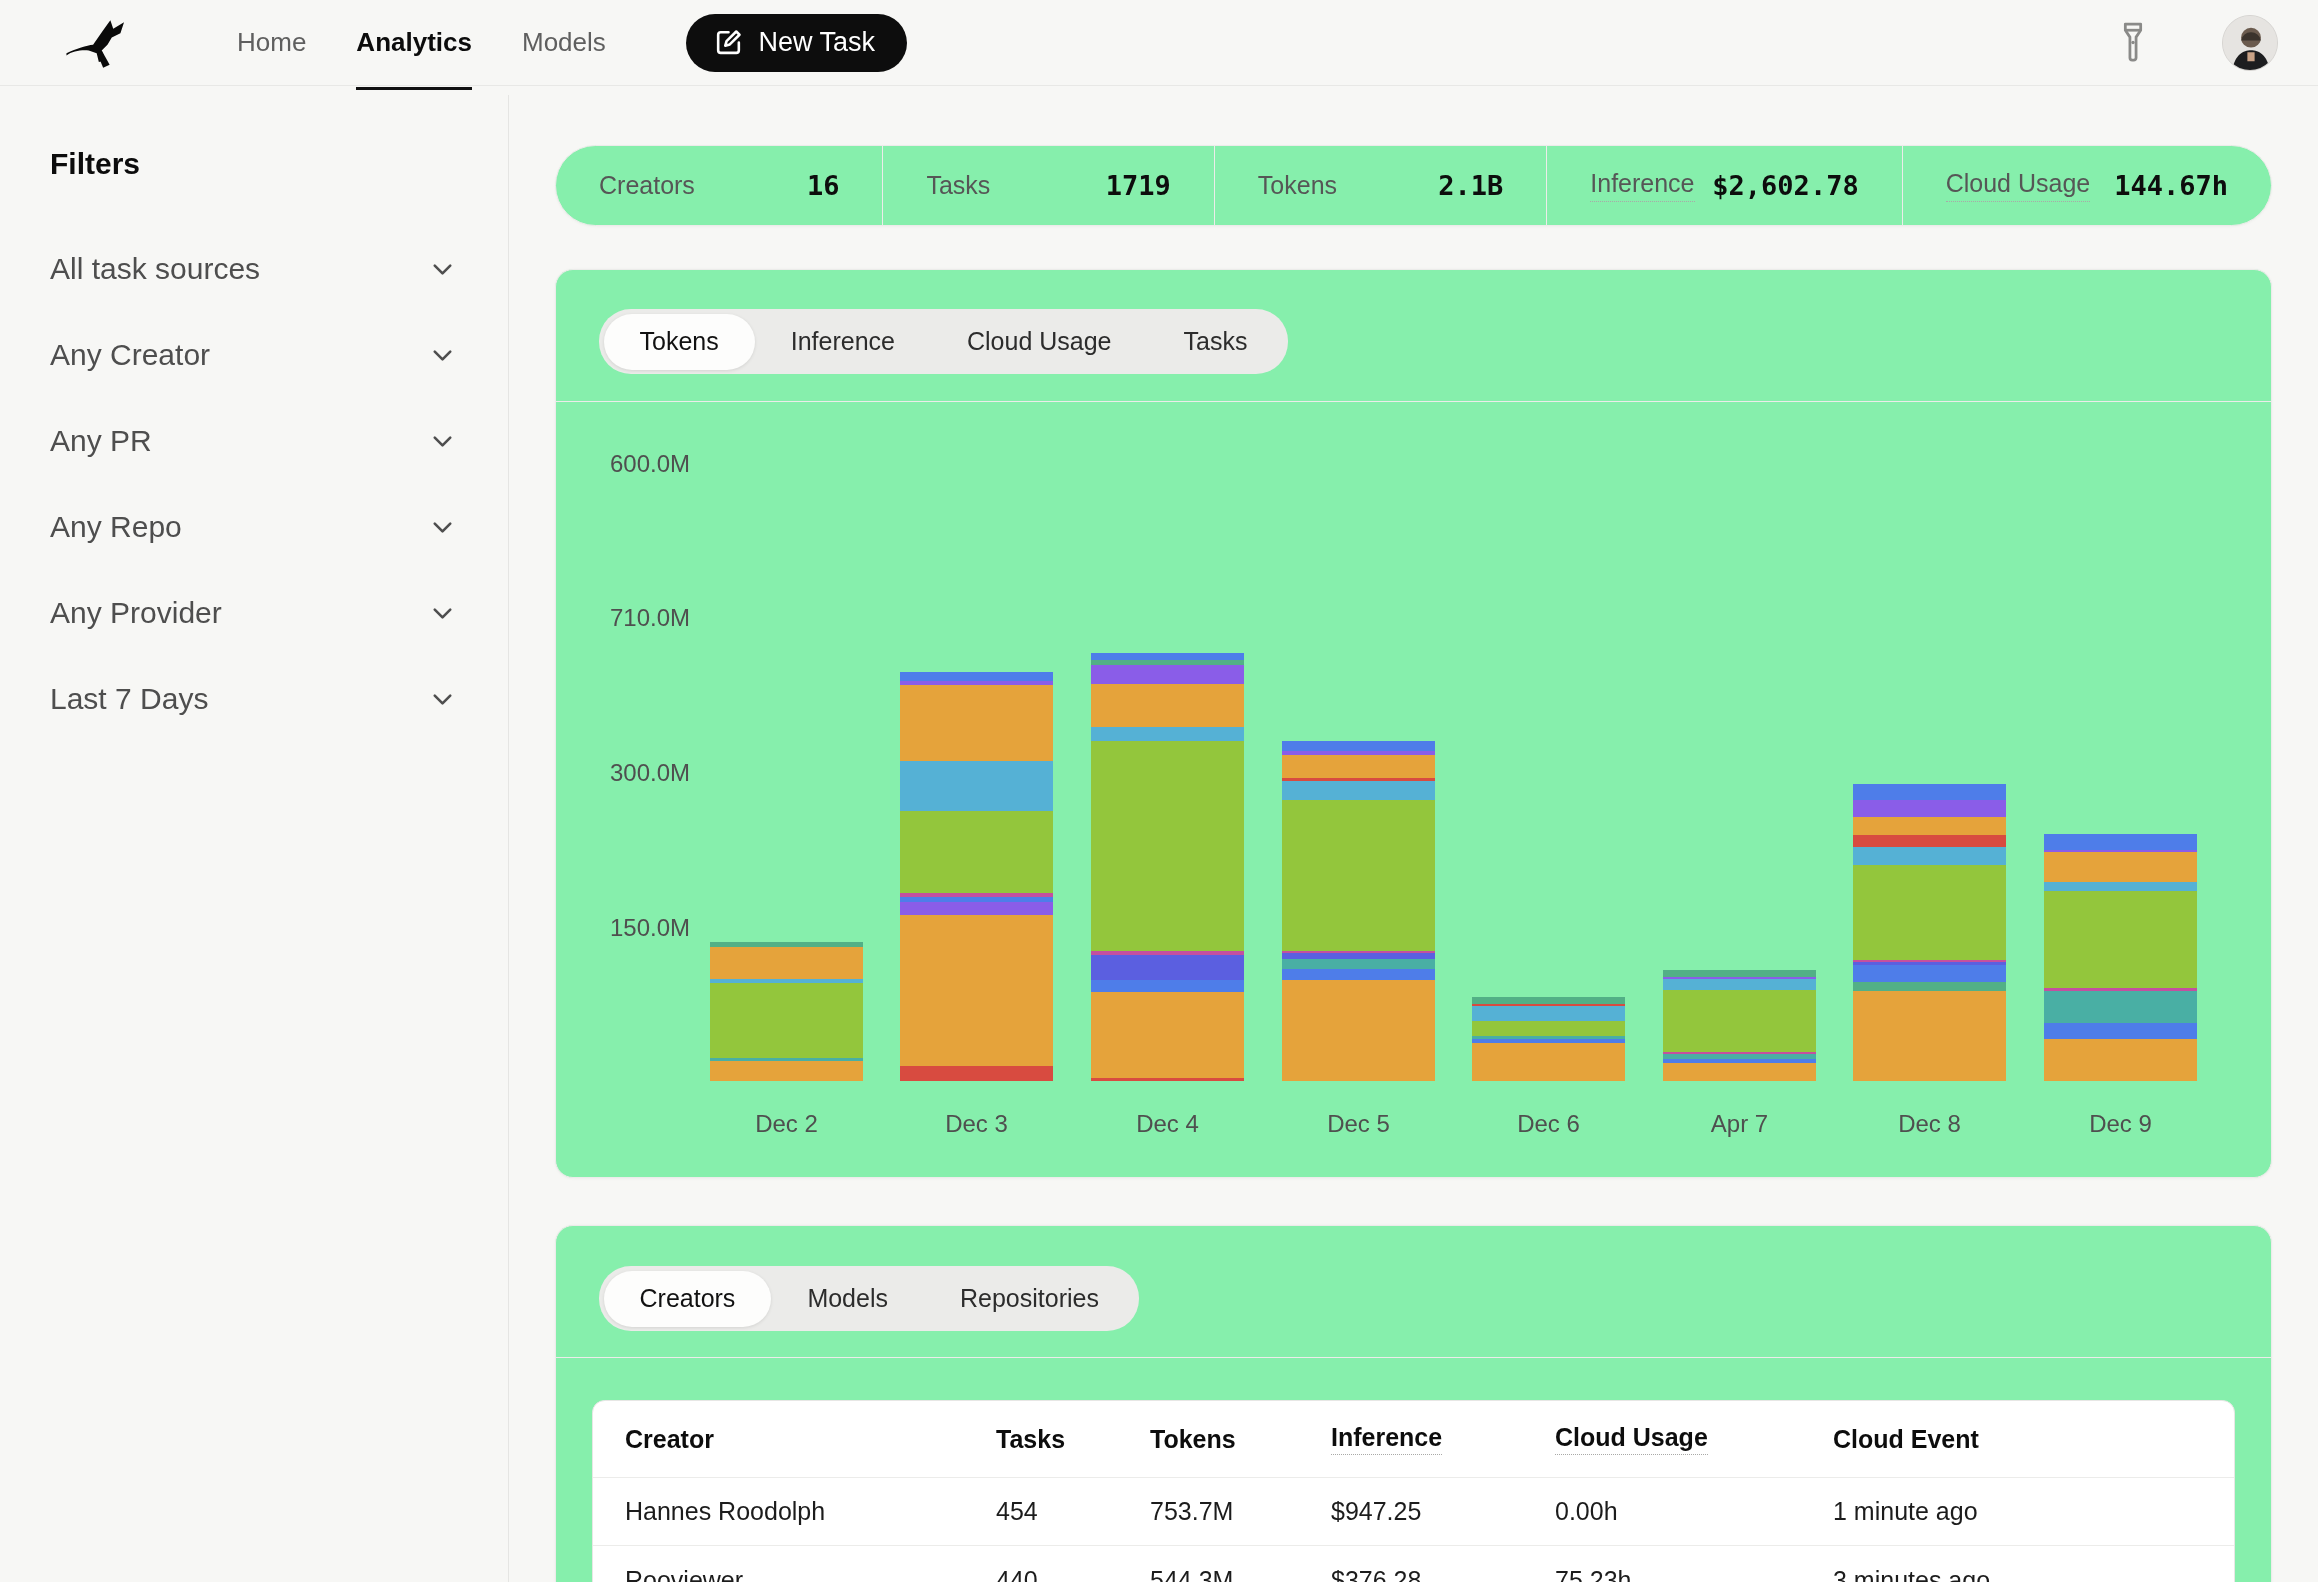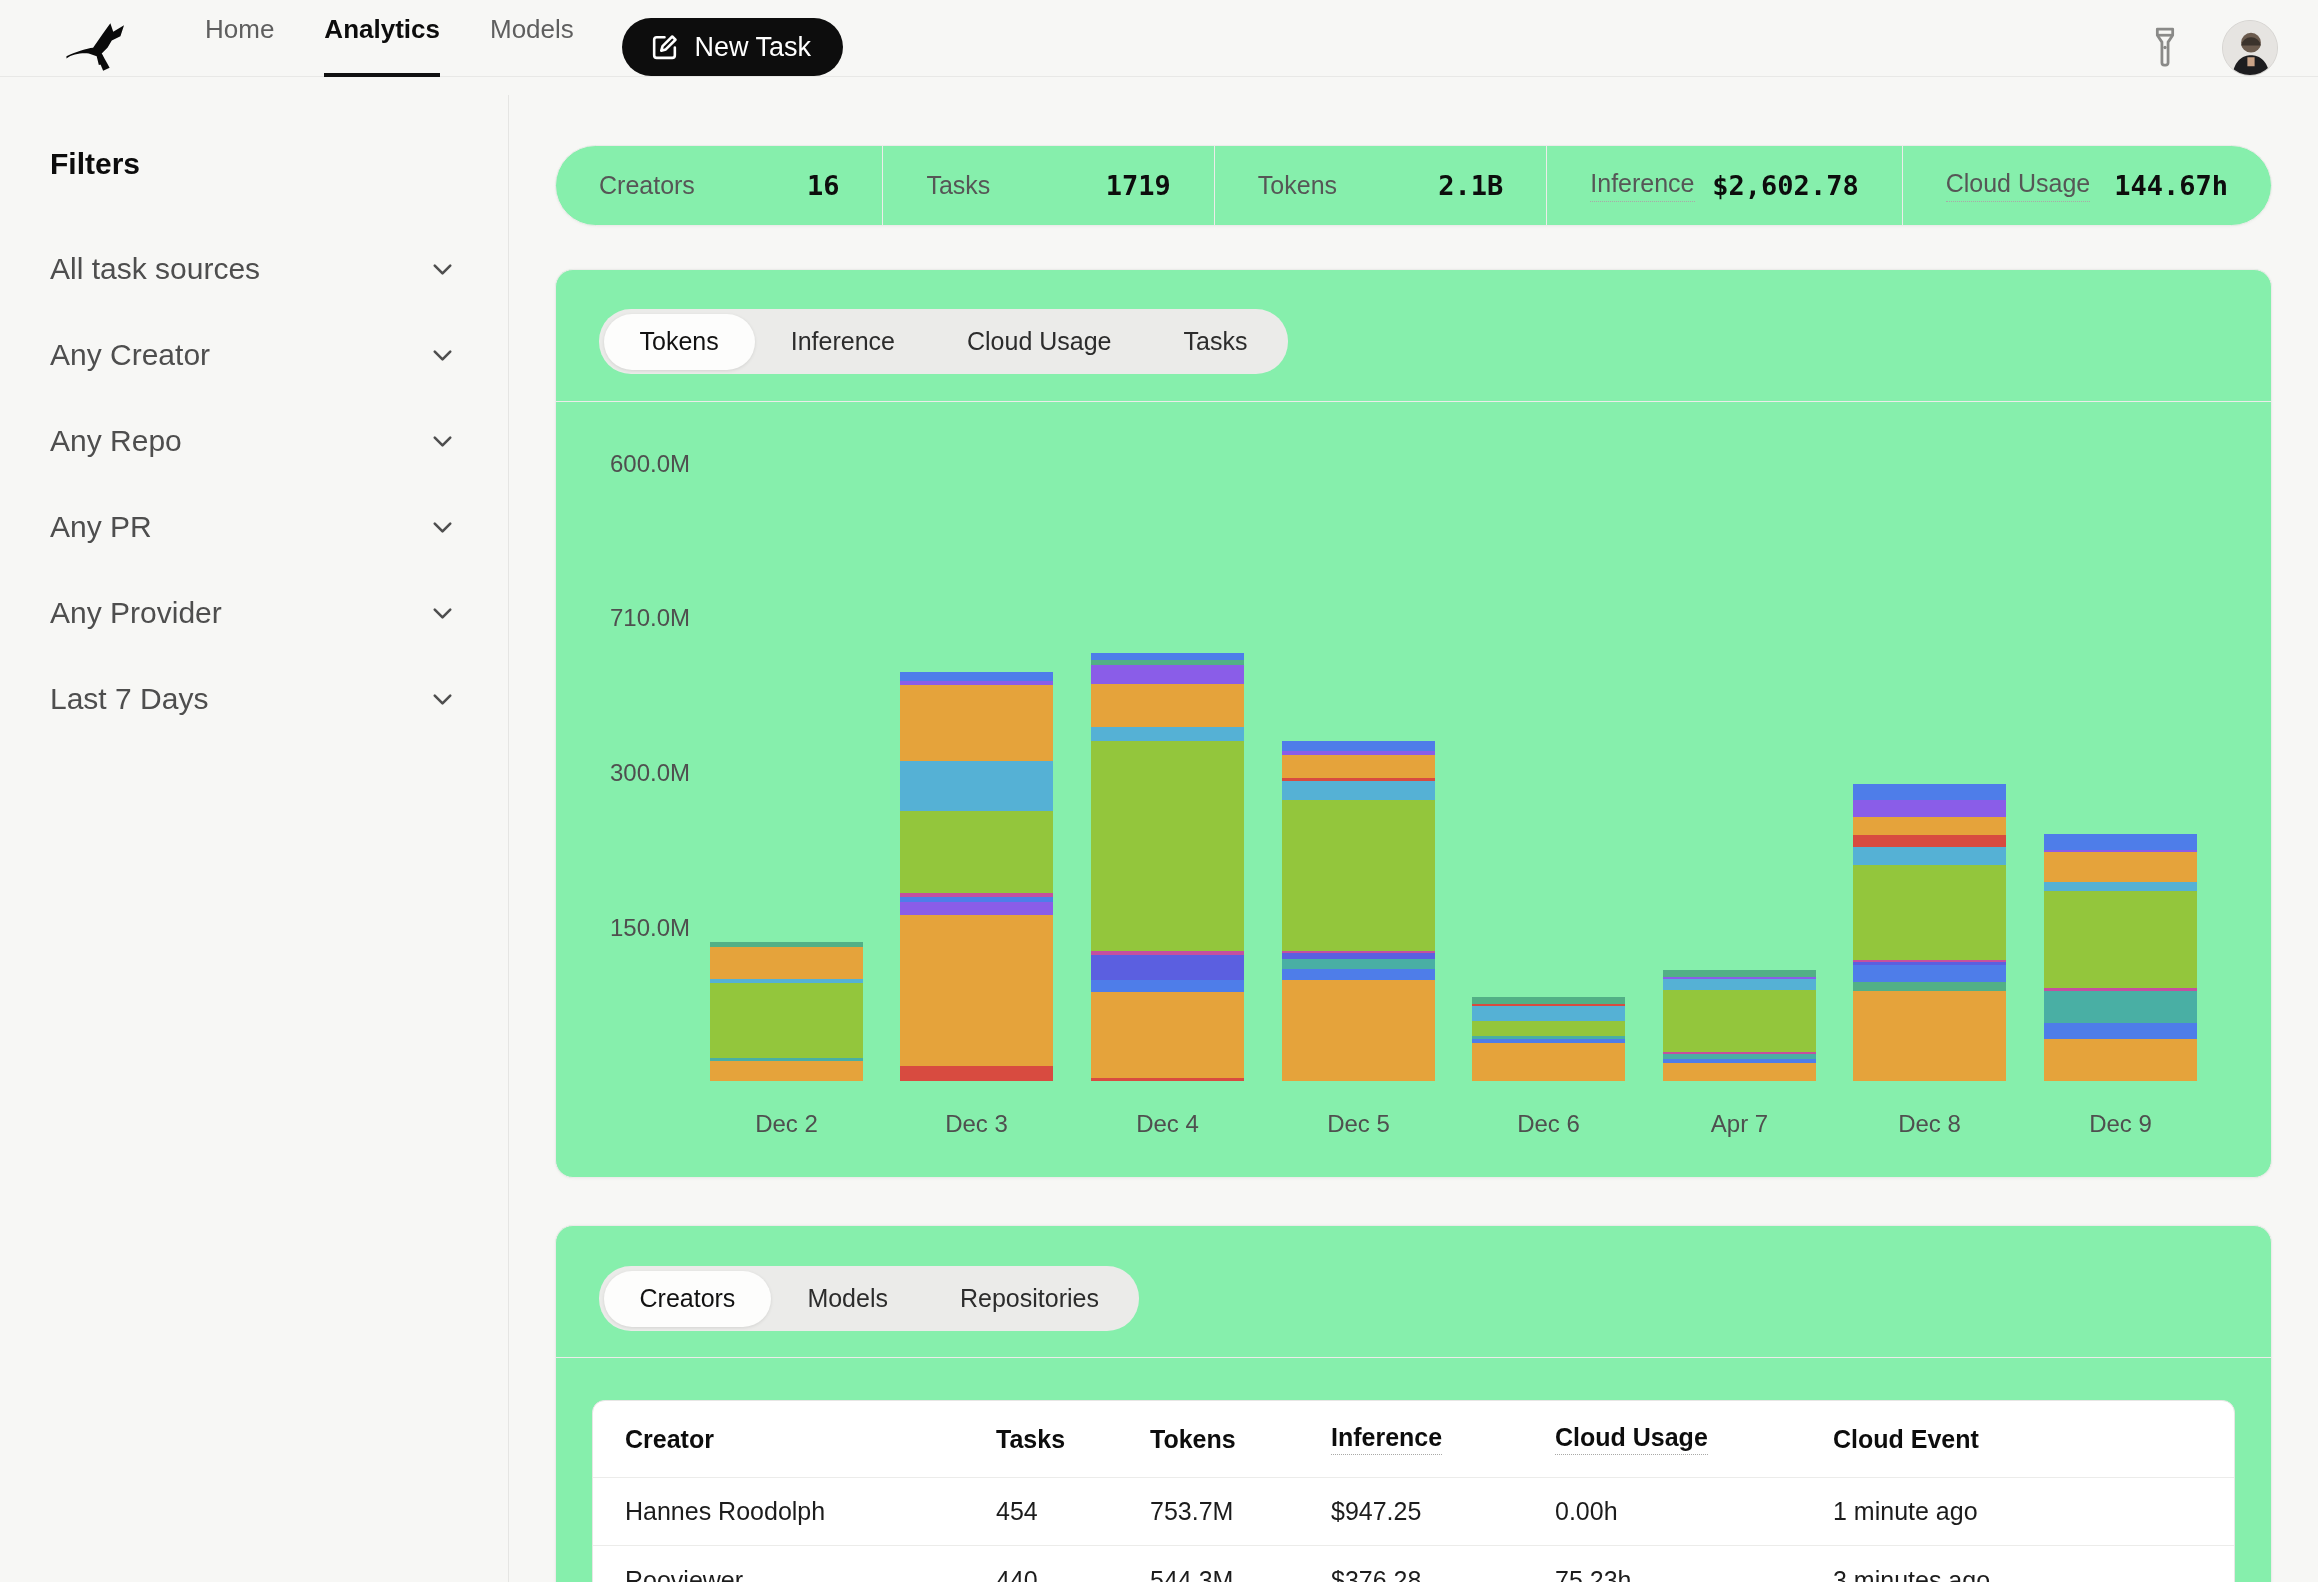--- a/index.html
+++ b/index.html
@@ -5,24 +5,25 @@
   * { margin:0; padding:0; box-sizing:border-box; }
   html,body { width:2319px; height:1582px; overflow:hidden; }
   body {
     background:#f7f7f5;
     font-family:"Liberation Sans", sans-serif;
     color:#111;
     position:relative;
   }
   
   .nav {
-    position:absolute; top:0; left:0; right:0; height:77px;
-    display:flex; align-items:flex-end;
+    position:absolute; top:0; left:0; right:0; height:86px;
+    display:flex; align-items:center;
     border-bottom:0.9px solid #e8e8e6;
     padding:0 41px 0 65px;
+    gap:32px;
   }
   .logo { width:72px; height:61px; display:flex; align-items:center; }
   .nav-links { display:flex; align-items:stretch; height:94px; margin-left:43px; }
   .nav-link {
     position:relative; display:flex; align-items:center;
     padding:0 25px; font-size:26px; color:#5f5f5f; cursor:pointer;
   }
   .nav-link.active { color:#0c0c0c; font-weight:600; }
   .nav-link.active::after {
     content:""; position:absolute; left:25px; right:25px; bottom:-0.9px;
@@ -161,29 +162,29 @@
       </div>
       <div class="filter-item">
         <div>Any Creator</div>
         <div>
           <svg width="31" height="31" viewBox="0 0 24 24" fill="none" stroke="#4e4e4e" stroke-width="2" stroke-linecap="round" stroke-linejoin="round">
             <polyline points="6 9 12 15 18 9"></polyline>
           </svg>
         </div>
       </div>
       <div class="filter-item">
+        <div>Any PR</div>
+        <div>
+          <svg width="31" height="31" viewBox="0 0 24 24" fill="none" stroke="#4e4e4e" stroke-width="2" stroke-linecap="round" stroke-linejoin="round">
+            <polyline points="6 9 12 15 18 9"></polyline>
+          </svg>
+        </div>
+      </div>
+      <div class="filter-item">
         <div>Any Repo</div>
-        <div>
-          <svg width="31" height="31" viewBox="0 0 24 24" fill="none" stroke="#4e4e4e" stroke-width="2" stroke-linecap="round" stroke-linejoin="round">
-            <polyline points="6 9 12 15 18 9"></polyline>
-          </svg>
-        </div>
-      </div>
-      <div class="filter-item">
-        <div>Any PR</div>
         <div>
           <svg width="31" height="31" viewBox="0 0 24 24" fill="none" stroke="#4e4e4e" stroke-width="2" stroke-linecap="round" stroke-linejoin="round">
             <polyline points="6 9 12 15 18 9"></polyline>
           </svg>
         </div>
       </div>
       <div class="filter-item">
         <div>Any Provider</div>
         <div>
           <svg width="31" height="31" viewBox="0 0 24 24" fill="none" stroke="#4e4e4e" stroke-width="2" stroke-linecap="round" stroke-linejoin="round">

